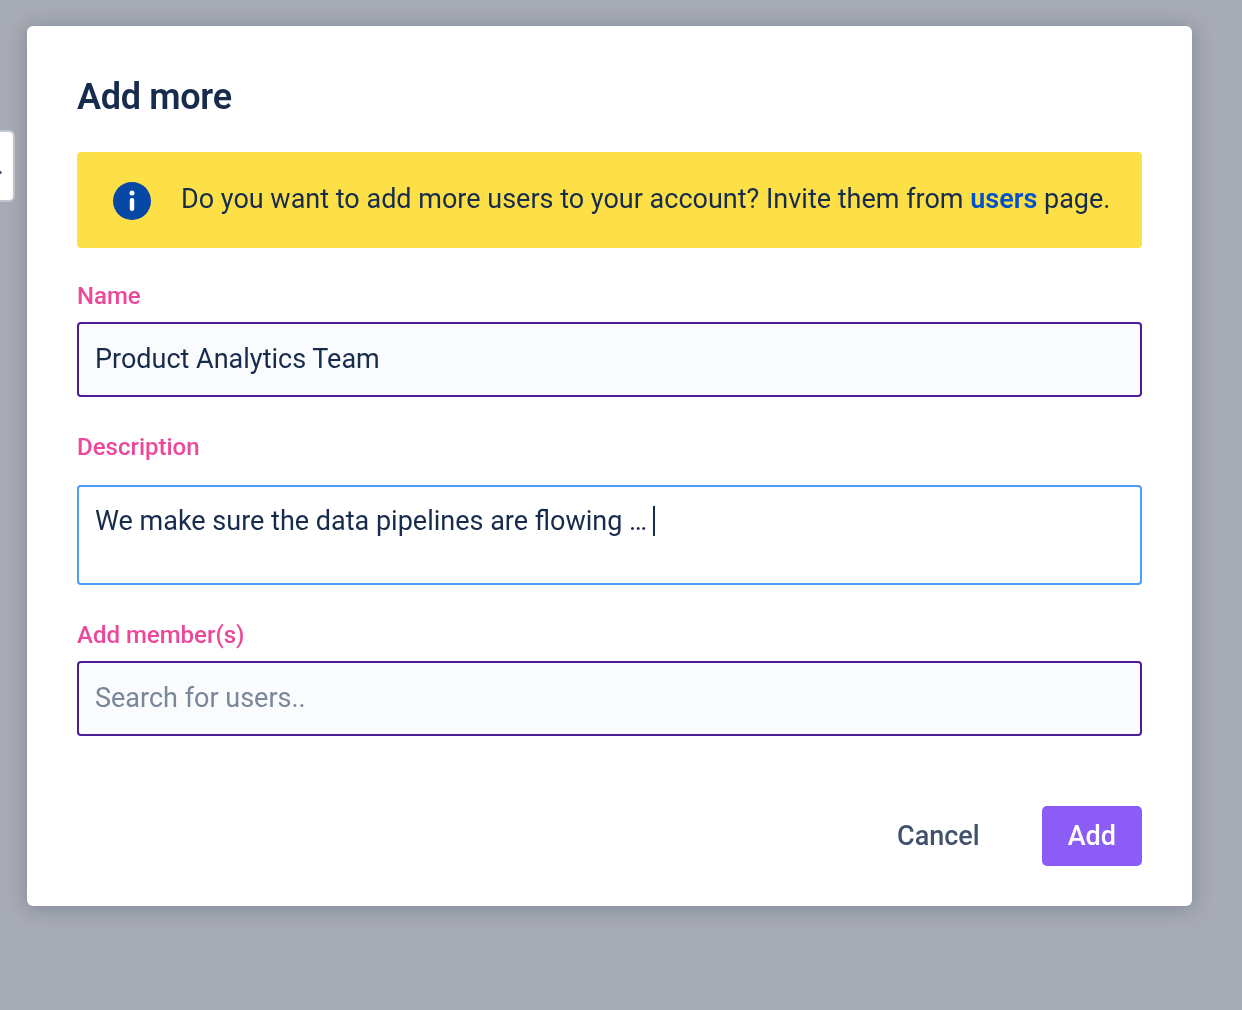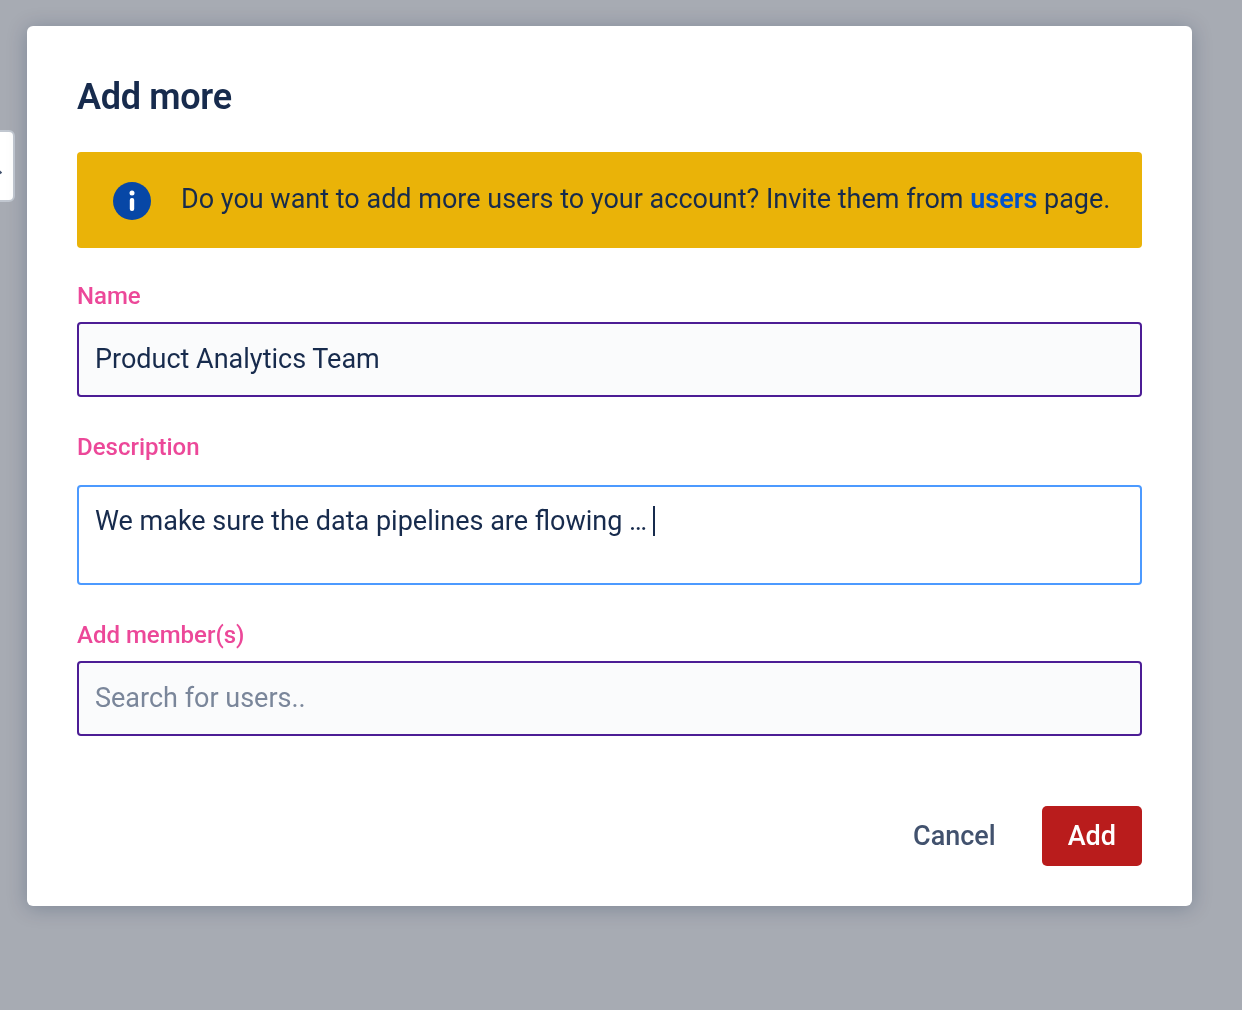--- a/index.html
+++ b/index.html
@@ -40,21 +40,21 @@
       padding: 50px 50px 40px 50px;
     }
     .modal-title {
       font-size: 36px;
       font-weight: 600;
       color: #172b4d;
       margin-bottom: 34px;
       letter-spacing: -0.3px;
     }
     .info-banner {
-      background: #eab308;
+      background: #fde047;
       border-radius: 4px;
       padding: 28px 28px 28px 36px;
       display: flex;
       align-items: flex-start;
       gap: 30px;
       margin-bottom: 34px;
     }
     .info-icon-wrap {
       flex-shrink: 0;
       padding-top: 2px;
@@ -124,39 +124,39 @@
       border-radius: 4px;
       padding: 18px 16px;
       font-size: 27px;
       color: #172b4d;
       min-height: 100px;
       margin-top: 24px;
     }
     .button-row {
       display: flex;
       justify-content: flex-end;
-      gap: 20px;
+      gap: 36px;
       margin-top: 70px;
       align-items: center;
     }
     .btn {
       border: none;
       border-radius: 5px;
       font-size: 27px;
       font-weight: 500;
       padding: 14px 26px;
       cursor: pointer;
       font-family: inherit;
     }
     .btn-cancel {
       background: transparent;
       color: #42526e;
     }
     .btn-primary {
-      background: #b91c1c;
+      background: #8b5cf6;
       color: #ffffff;
     }
   </style>
 </head>
 <body>
 
 <div class="bg-search">
   <svg width="22" height="22" viewBox="0 0 24 24" fill="none" stroke="#42526e" stroke-width="2.5">
     <circle cx="10" cy="10" r="7"></circle>
     <line x1="20" y1="20" x2="15" y2="15"></line>

